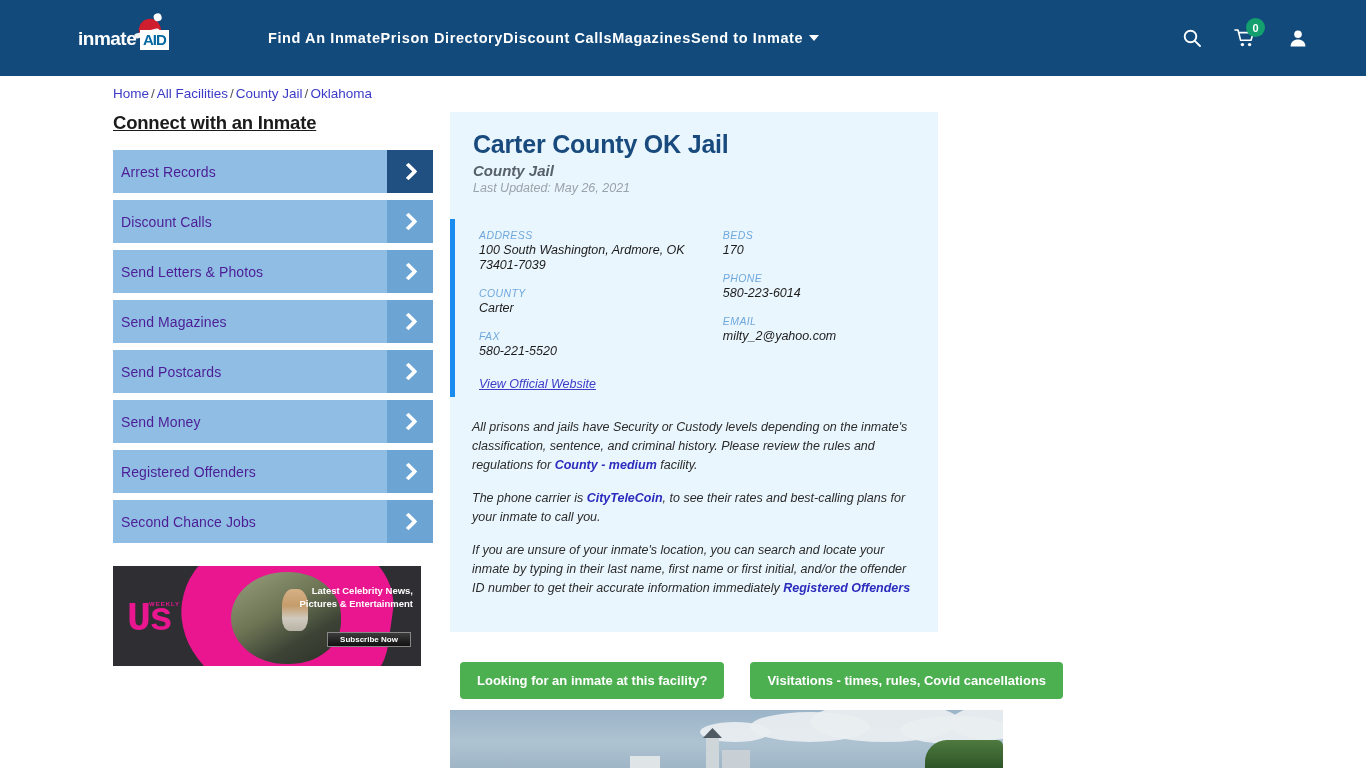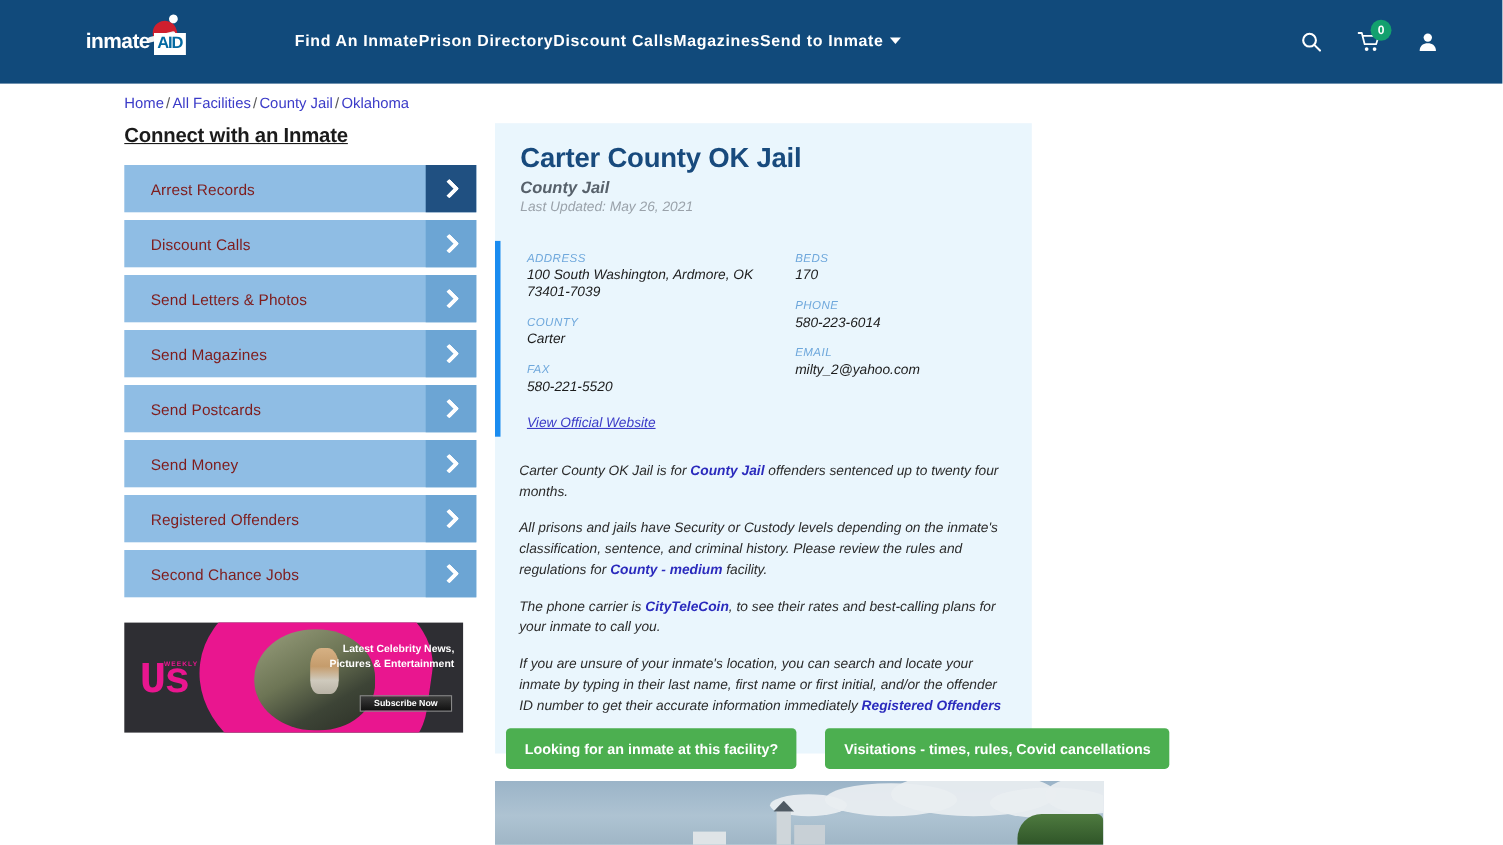--- a/index.html
+++ b/index.html
@@ -96,21 +96,21 @@
   .sidebar-title {
     font-size: 18.5px; font-weight: bold; color: #1b1b1b;
     text-decoration: underline; margin: 0 0 16px 0; letter-spacing: -0.2px;
   }
   .side-btn {
     position: relative; display: flex; align-items: center;
     width: 320px; height: 43px; margin-bottom: 7px;
     background: #8fbde4; cursor: pointer;
   }
   .side-btn-label {
-    color: #7f1d1d; font-size: 14px; padding-left: 24px;
+    color: #4c1d95; font-size: 14px; padding-left: 8px;
     letter-spacing: 0.1px;
   }
   .side-btn-arrow {
     position: absolute; right: 0; top: 0;
     width: 46px; height: 43px;
     background: #6ca5d4;
     display: flex; align-items: center; justify-content: center;
   }
   .side-btn.active .side-btn-arrow { background: #205081; }
   .chev {
@@ -407,21 +407,20 @@
         <div class="info-value">170</div>
         <div class="info-label">PHONE</div>
         <div class="info-value">580-223-6014</div>
         <div class="info-label">EMAIL</div>
         <div class="info-value">milty_2@yahoo.com</div>
       </div>
     </div>
   </div>
 
   <div class="desc">
-    <p><span>Carter County OK Jail is for </span><a>County Jail</a><span> offenders sentenced up to twenty four months.</span></p>
     <p><span>All prisons and jails have Security or Custody levels depending on the inmate's classification, sentence, and criminal history. Please review the rules and regulations for </span><a>County - medium</a><span> facility.</span></p>
     <p><span>The phone carrier is </span><a>CityTeleCoin</a><span>, to see their rates and best-calling plans for your inmate to call you.</span></p>
     <p><span>If you are unsure of your inmate's location, you can search and locate your inmate by typing in their last name, first name or first initial, and/or the offender ID number to get their accurate information immediately </span><a>Registered Offenders</a></p>
   </div>
 </div>
 
 <div class="cta-row">
   <div class="cta-btn">Looking for an inmate at this facility?</div>
   <div class="cta-btn second">Visitations - times, rules, Covid cancellations</div>
 </div>

